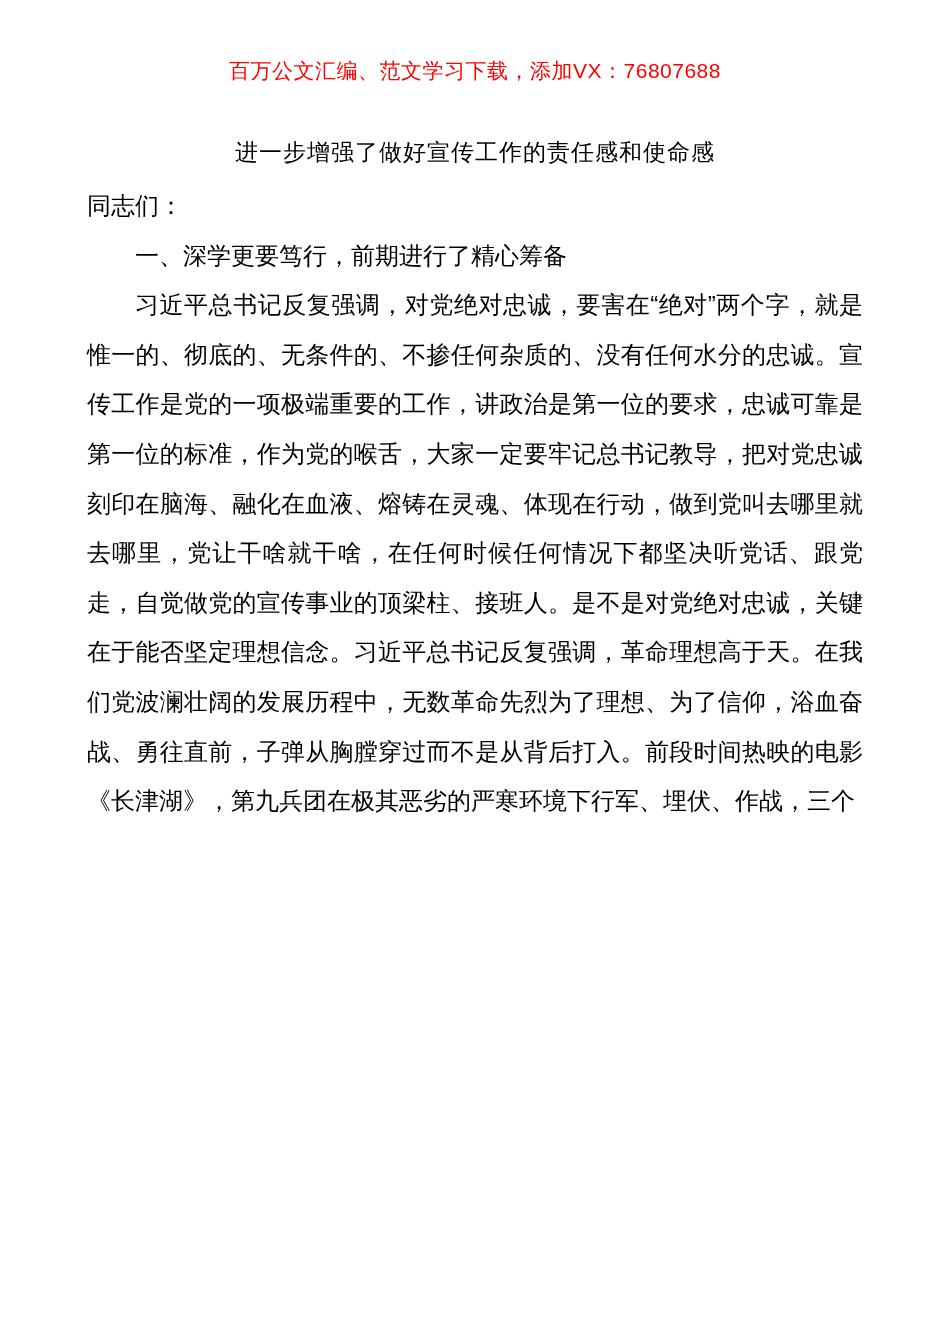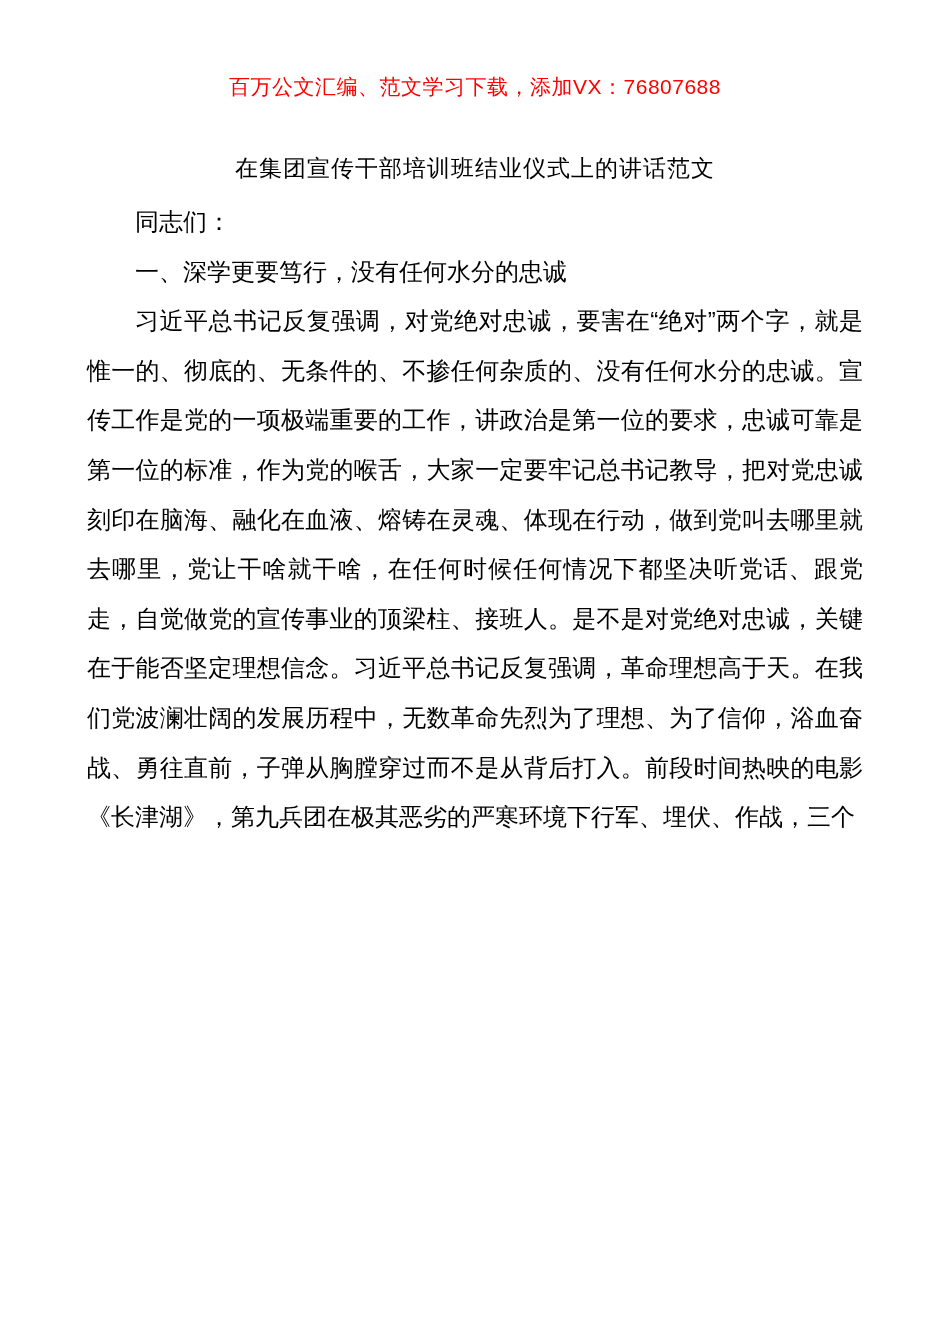--- a/index.html
+++ b/index.html
@@ -11,21 +11,21 @@
     font-family: "Liberation Sans", sans-serif;
     color: #000000;
   }
   .page {
     width: 950px;
     height: 1344px;
     background: #ffffff;
     position: relative;
   }
   .notice {
-    margin: 16px;
+    margin: 0;
     padding-top: 57px;
     text-align: center;
     font-size: 21px;
     line-height: 28px;
     font-weight: normal;
     letter-spacing: 0.5px;
   }
   .title {
     margin: 51px 87px 0 87px;
     text-align: center;
@@ -39,29 +39,29 @@
   }
   .para {
     margin: 0;
     font-size: 24px;
     line-height: 49.6px;
     text-align: justify;
     text-justify: inter-ideograph;
     text-indent: 2em;
     font-weight: normal;
   }
-  .para.salutation { text-indent: 0; margin-left: 48px; }
+  .para.salutation { text-indent: 0; }
   .para.heading { text-indent: 2em; }
 </style>
 </head>
 <body style="background: rgb(255, 255, 255); color: rgb(0, 0, 0);">
 
 <div class="page">
   <p class="notice" style="color: rgb(255, 0, 0);">百万公文汇编、范文学习下载，添加VX：76807688</p>
 
-  <h1 class="title">在集团宣传干部培训班结业仪式上的讲话范文</h1>
+  <h1 class="title">进一步增强了做好宣传工作的责任感和使命感</h1>
 
   <div class="doc-body">
       <p class="para salutation">同志们：</p>
-      <p class="para heading">一、深学更要笃行，没有任何水分的忠诚</p>
+      <p class="para heading">一、深学更要笃行，前期进行了精心筹备</p>
       <p class="para normal">习近平总书记反复强调，对党绝对忠诚，要害在“绝对”两个字，就是惟一的、彻底的、无条件的、不掺任何杂质的、没有任何水分的忠诚。宣传工作是党的一项极端重要的工作，讲政治是第一位的要求，忠诚可靠是第一位的标准，作为党的喉舌，大家一定要牢记总书记教导，把对党忠诚刻印在脑海、融化在血液、熔铸在灵魂、体现在行动，做到党叫去哪里就去哪里，党让干啥就干啥，在任何时候任何情况下都坚决听党话、跟党走，自觉做党的宣传事业的顶梁柱、接班人。是不是对党绝对忠诚，关键在于能否坚定理想信念。习近平总书记反复强调，革命理想高于天。在我们党波澜壮阔的发展历程中，无数革命先烈为了理想、为了信仰，浴血奋战、勇往直前，子弹从胸膛穿过而不是从背后打入。前段时间热映的电影《长津湖》，第九兵团在极其恶劣的严寒环境下行军、埋伏、作战，三个</p>
     </div>
 </div>
 
 </body></html>

